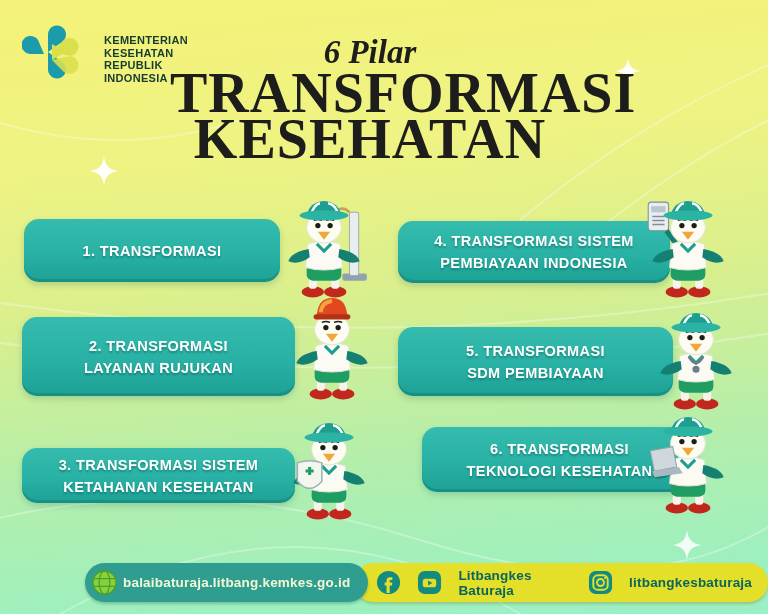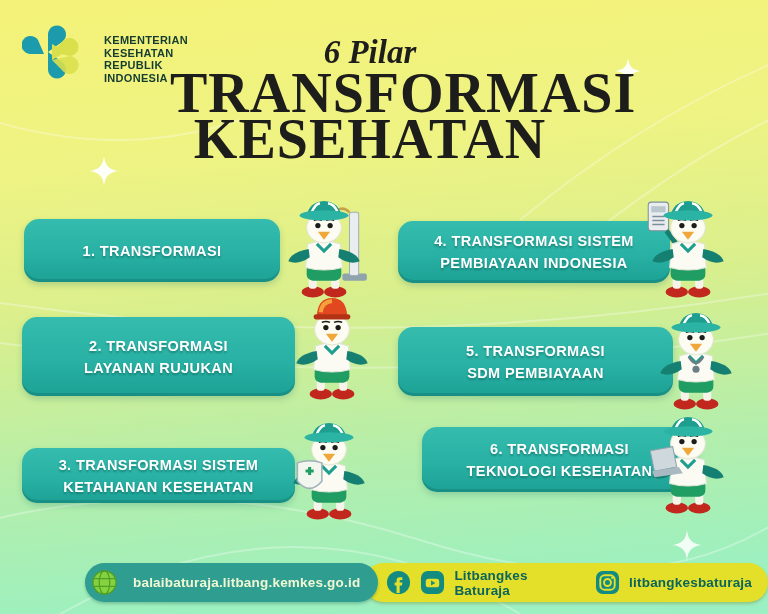--- a/index.html
+++ b/index.html
@@ -26,22 +26,22 @@
     box-shadow:0 3px 6px rgba(40,120,110,.25), inset 0 -3px 0 rgba(10,90,84,.25);
     display:flex;flex-direction:column;align-items:center;justify-content:center;
     color:#ffffff;font-weight:bold;font-size:14.5px;line-height:22px;letter-spacing:.4px;
     text-shadow:0 1.5px 2px rgba(8,80,74,.45);text-align:center;
   }
   .mascot{position:absolute;width:92px;height:102px;}
 
   
   .footer{position:absolute;left:85px;top:563px;height:39px;display:flex;align-items:stretch;}
   .pill{display:flex;align-items:center;border-radius:20px;}
-  .pill.web{background:#2f9e90;padding:0 18px 0 7px;gap:16px;z-index:2;box-shadow:0 2px 3px rgba(30,90,80,.3);}
-  .pill.social{background:#e4e02a;margin-left:-14px;padding:0 16px 0 22px;gap:9px;z-index:1;box-shadow:0 2px 3px rgba(120,120,30,.35);}
+  .pill.web{background:#2f9e90;padding:0 18px 0 7px;gap:6px;z-index:2;box-shadow:0 2px 3px rgba(30,90,80,.3);}
+  .pill.social{background:#e4e02a;margin-left:-14px;padding:0 16px 0 22px;gap:16px;z-index:1;box-shadow:0 2px 3px rgba(120,120,30,.35);}
   .web-text{color:#f2f8d4;font-size:13.5px;font-weight:bold;letter-spacing:.2px;}
   .social-text{color:#0b655c;font-size:13.5px;font-weight:bold;letter-spacing:.2px;}
   .sicon{width:25px;height:25px;flex:0 0 auto;}
 
   .sparkle{position:absolute;}
 </style>
 </head>
 <body>
 
 <div id="poster">

